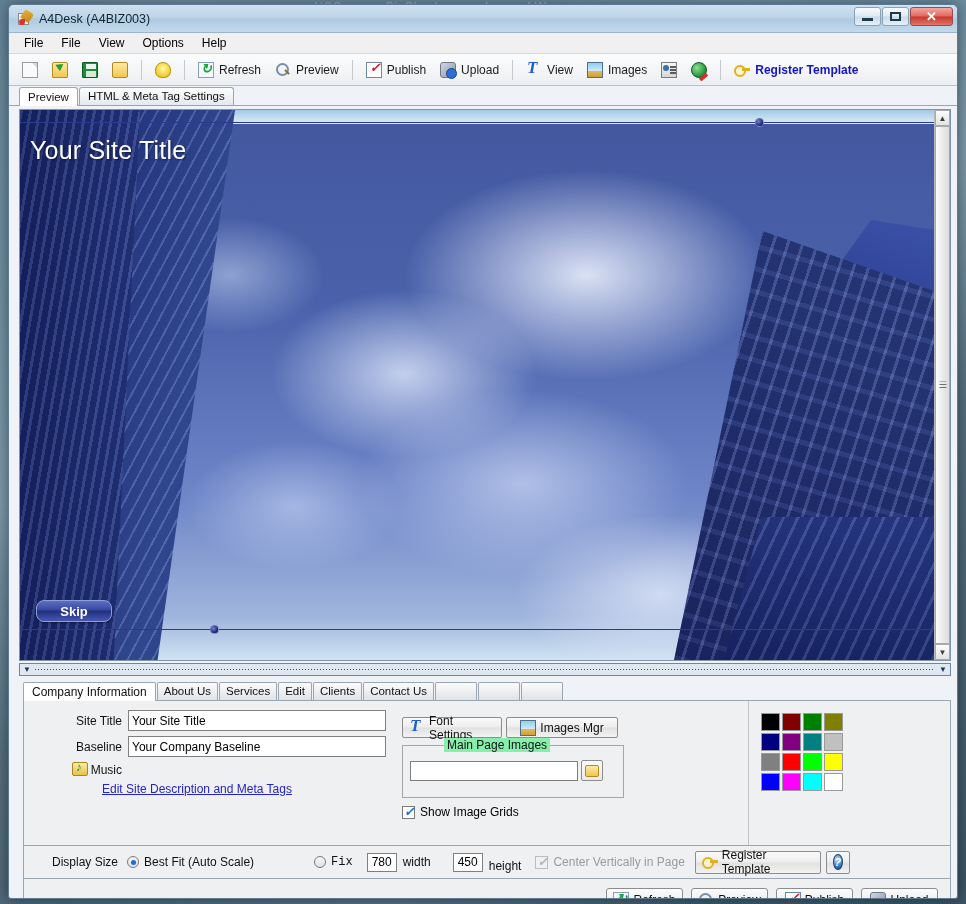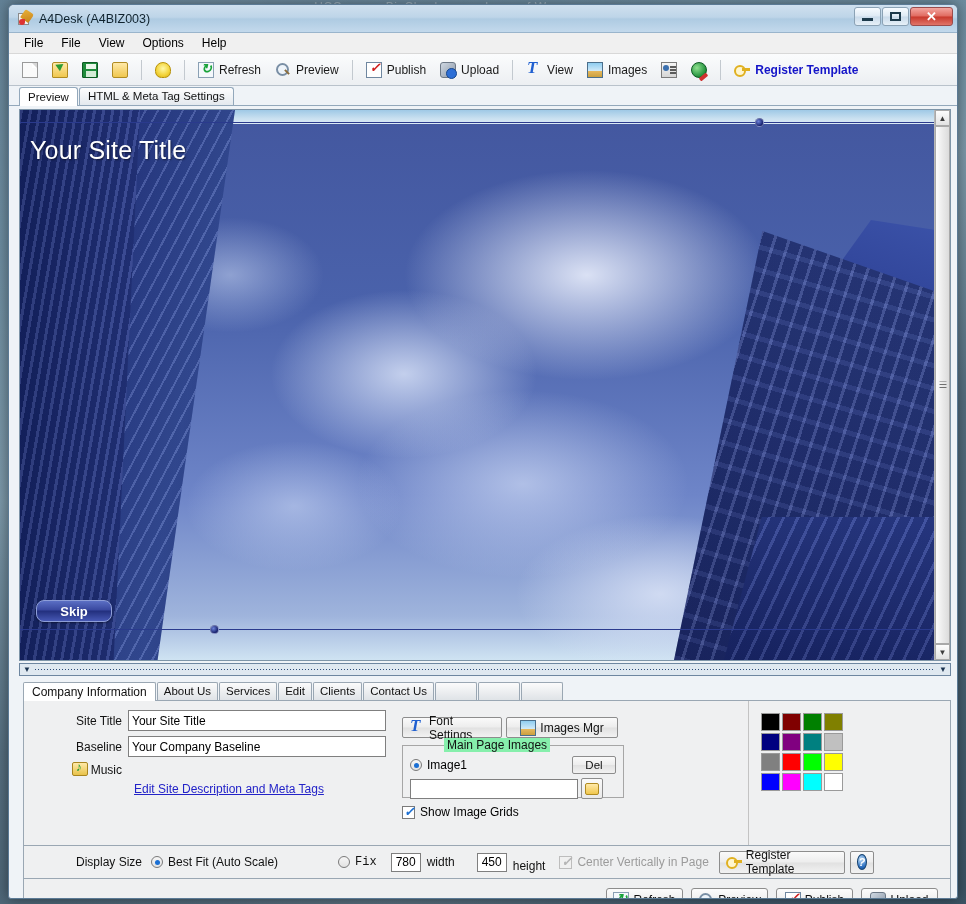--- a/index.html
+++ b/index.html
@@ -344,21 +344,21 @@
   .tselect {
     width:258px; height:21px;
     border:1px solid #7f7f7f; background:#fff;
     font-size:12px; padding:0 3px; color:#000; line-height:19px;
   }
   .sel-arrow {
     position:absolute; right:4px; top:7px;
     width:0;height:0;border-left:4px solid transparent;border-right:4px solid transparent;border-top:5px solid #2a2a2a;
   }
   .meta-link {
-    margin-left:110px; color:#2323c8; text-decoration:underline; font-size:12px;
+    margin-left:78px; color:#2323c8; text-decoration:underline; font-size:12px;
   }
 
   .col-mid { width:228px; padding:16px 0 0 6px; }
   .btn-row { display:flex; gap:4px; }
   .gbtn {
     height:21px; border:1px solid #8d8d8d; border-radius:2px;
     background: linear-gradient(to bottom,#fafafa 0%,#ededed 48%,#e1e1e1 52%,#f2f2f2 100%);
     display:flex; align-items:center; justify-content:center; gap:4px;
     font-size:12px; color:#111; padding:0 6px;
   }
@@ -414,21 +414,21 @@
     padding:12px 0 0 12px;
   }
   .swatch-grid { display:grid; grid-template-columns:repeat(4,19px); grid-auto-rows:18px; gap:2px; }
   .swatch { border:1px solid #9a9a9a; }
 
   
   .dsize-row {
     margin: 0 6px 0 14px;
     border:1px solid #9aa7b3; border-top:none;
     background:#eff0f1;
-    height:33px; display:flex; align-items:center; padding-left:52px; gap:0;
+    height:33px; display:flex; align-items:center; padding-left:28px; gap:0;
   }
   .ds-label { font-size:12px; color:#111; margin-right:9px; }
   .num-input {
     width:30px;height:19px;border:1px solid #7f7f7f;background:#fff;
     font-size:12px;text-align:center;padding:0;
   }
 
   
   .action-bar {
     margin: 0 6px 0 14px;
@@ -613,27 +613,20 @@
           <i class="tb-icon ic-fonts"></i>
           <span>Font Settings</span>
         </div>
         <div class="gbtn" style="width:112px">
           <i class="tb-icon ic-images"></i>
           <span class="blue-text">Images Mgr</span>
         </div>
       </div>
       <div class="groupbox">
         <span class="gb-title">Main Page Images</span>
-        <div style="display:flex;align-items:center;justify-content:space-between;">
-          <span style="display:flex;align-items:center;gap:5px;">
-            <i class="radio checked"></i>
-            <span>Image1</span>
-          </span>
-          <div class="gbtn del-btn">Del</div>
-        </div>
         <div style="display:flex;align-items:center;gap:3px;margin-top:4px;">
           <input class="pathinput" value="" style="">
           <div class="browse-btn">
               <i class="tb-icon ic-folder" style="width:14px;height:12px"></i>
             </div>
         </div>
       </div>
       <div style="display:flex;align-items:center;gap:5px;margin-top:7px;">
         <i class="checkbox checked"></i>
         <span>Show Image Grids</span>

